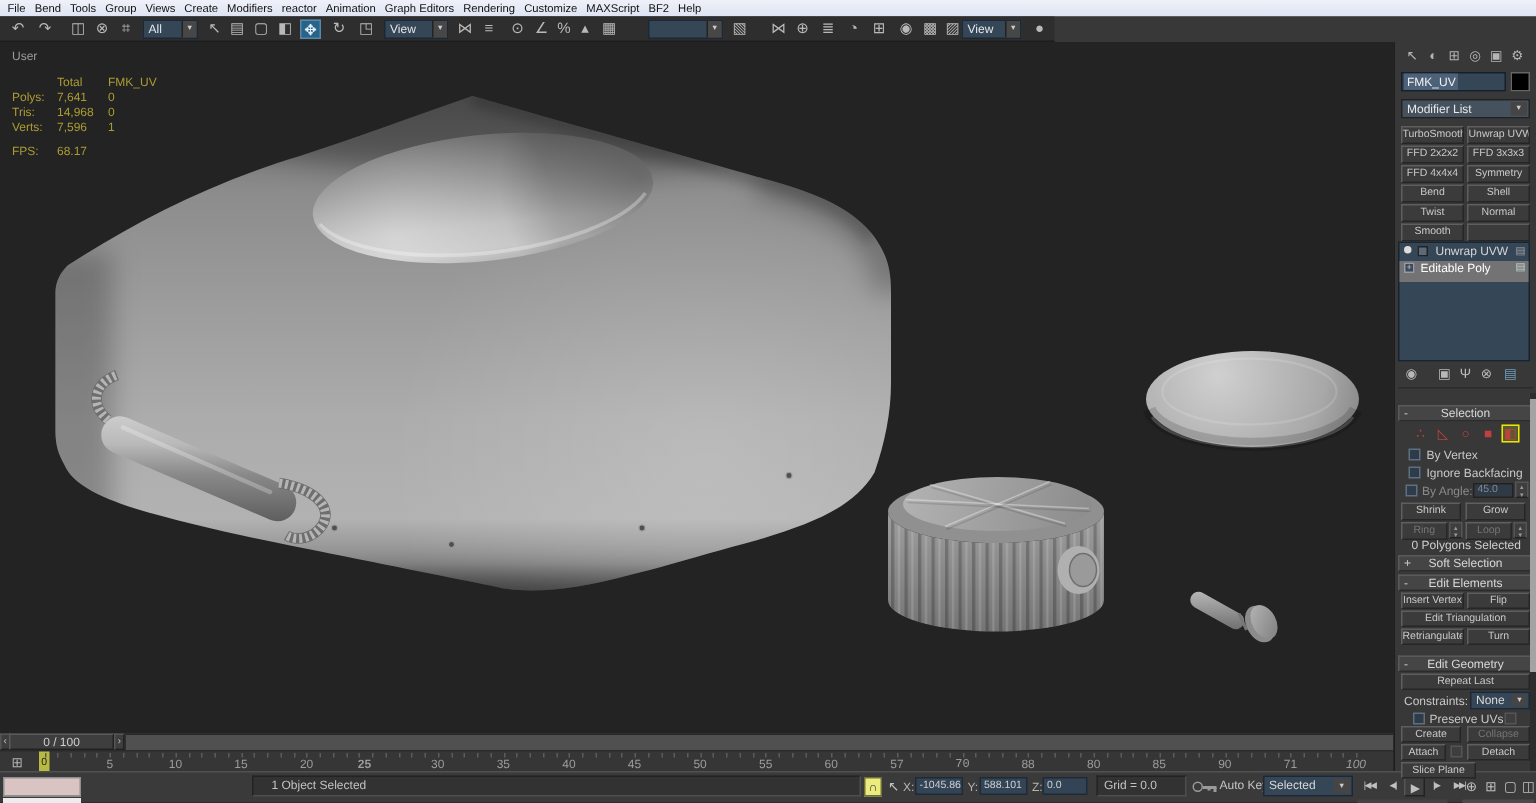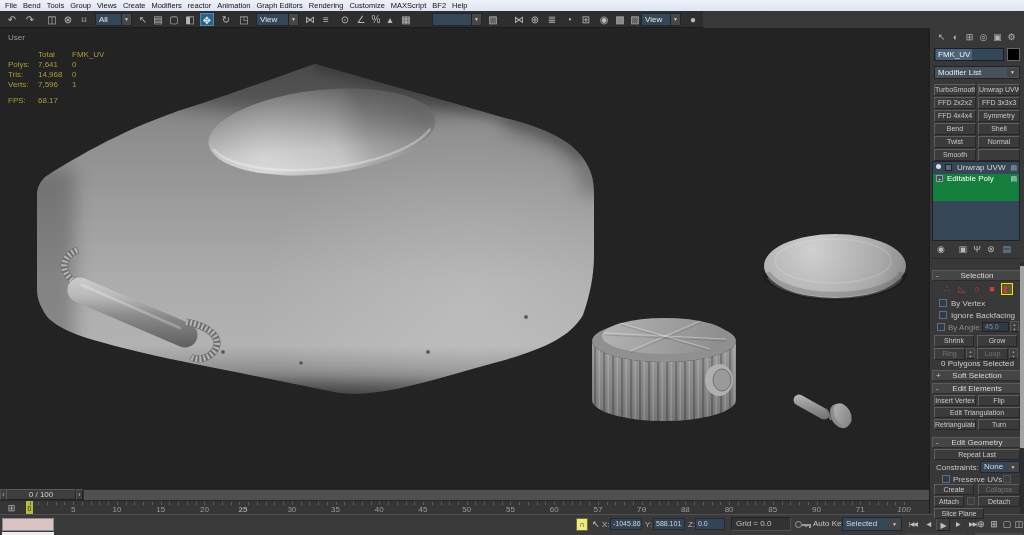--- a/index.html
+++ b/index.html
@@ -402,20 +402,21 @@
     <span class="num" style="left: 729.1px;">80</span>
     <span class="num" style="left: 772.825px;">85</span>
     <span class="num" style="left: 816.55px;">90</span>
     <span class="num" style="left: 860.275px;">71</span>
     <span class="num" style="left: 904px; font-style: italic;">100</span>
   </div>
 
 <div id="statusbar">
   <div class="abs" style="left:2px;top:3px;width:52px;height:13px;background:#dac3c3;border:1px solid #8f8f8f"></div>
   <div class="abs" style="left:2px;top:17px;width:52px;height:4px;background:#ededed"></div>
+  <div class="abs sunken" style="left:168px;top:2px;width:406px;height:14px;line-height:12px;padding-left:12px">1 Object Selected</div>
   <div class="abs" style="left:576px;top:3px;width:12px;height:13px;background:#ecec7e;border:1px solid #6f6f37;color:#333;font-size:8px;line-height:11px;text-align:center">∩</div>
   <span class="abs" style="left:592px;top:4px;color:#c0c0c0;font-size:9px">↖</span>
   <span class="slabel" style="left:602px;top:5px">X:</span>
   <div class="abs bluefld" style="left:610px;top:3px;width:32px;height:12px">-1045.861</div>
   <span class="slabel" style="left:645px;top:5px">Y:</span>
   <div class="abs bluefld" style="left:653px;top:3px;width:32px;height:12px">588.101</div>
   <span class="slabel" style="left:688px;top:5px">Z:</span>
   <div class="abs bluefld" style="left:695px;top:3px;width:30px;height:12px">0.0</div>
   <div class="abs sunken" style="left:731px;top:2px;width:60px;height:14px;line-height:12px;padding-left:4px">Grid = 0.0</div>
   <span class="key" style="left:795px;top:6px">
@@ -467,21 +468,21 @@
       <div class="btn" style="left: 48px; top: 121px; width: 42px; height: 12px; line-height: 10px;"></div>
     </div>
 
   <div class="abs" style="left:2px;top:133px;width:88px;height:80px;background:#354657;border:1px solid #1a242e">
     <div style="position:absolute;left:0;top:1px;width:100%;height:10px;color:#d5d5d5;font-size:8px;line-height:10px">
       <span style="position:absolute;left:3px;top:1px;width:5px;height:5px;background:#ddd;border-radius:50%"></span>
       <span style="position:absolute;left:12px;top:1px;width:7px;height:7px;background:#5a6a7a;border:1px solid #222"></span>
       <span style="position:absolute;left:24px">Unwrap UVW</span>
       <span style="position:absolute;right:2px;top:0;color:#aaa;font-size:7px">▤</span>
     </div>
-    <div style="position:absolute;left:0;top:12px;width:100%;height:27px;background:#15803d;color:#fff;font-size:8px;line-height:10px">
+    <div style="position:absolute;left:0;top:12px;width:100%;height:14px;background:#737373;color:#fff;font-size:8px;line-height:10px">
       <span style="position:absolute;left:3px;top:1px;width:7px;height:7px;background:#3a4a5a;border:1px solid #99a;color:#ccc;font-size:6px;line-height:6px;text-align:center">+</span>
       <span style="position:absolute;left:14px">Editable Poly</span>
       <span style="position:absolute;right:2px;top:0;color:#cdd;font-size:7px">▤</span>
     </div>
   </div>
 
   <span class="sticon" style="left:5px;top:216px">◉</span>
   <span class="sticon" style="left:27px;top:216px">▣</span>
   <span class="sticon" style="left:41px;top:216px">Ψ</span>
   <span class="sticon" style="left:55px;top:216px">⊗</span>

